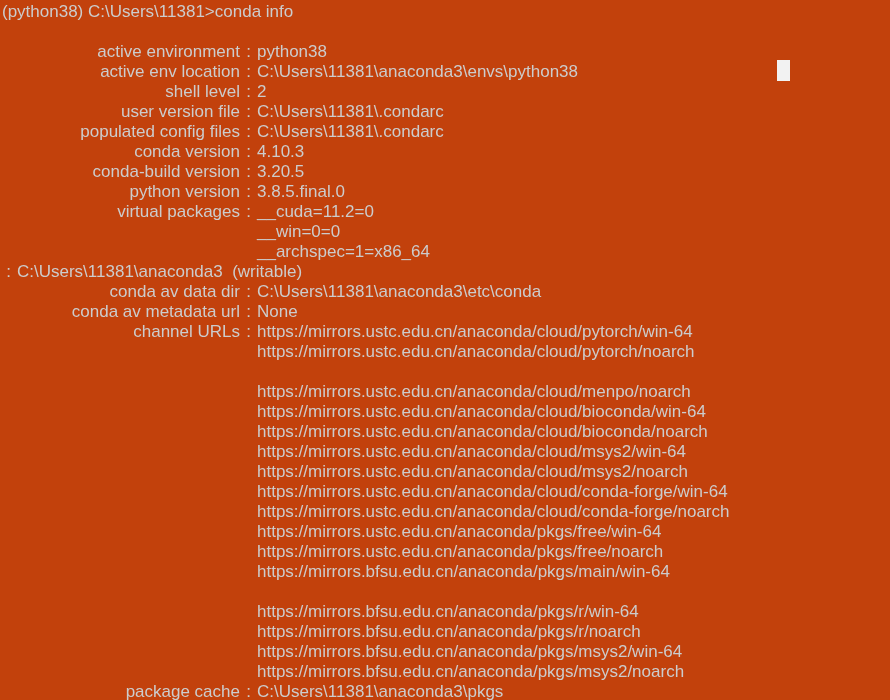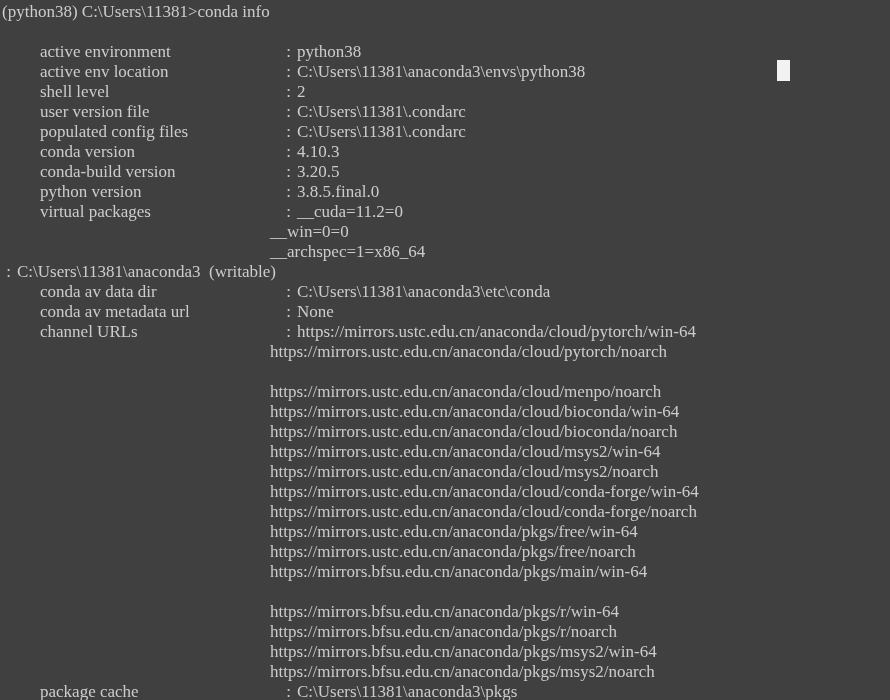--- a/index.html
+++ b/index.html
@@ -5,23 +5,23 @@
 <style>
   html, body {
     margin: 0;
     padding: 0;
     background: #0c0c0c;
   }
   #terminal {
     position: relative;
     width: 890px;
     height: 700px;
-    background: #404040;
+    background: #c2410c;
     overflow: hidden;
-    font-family: Liberation Serif, serif;
+    font-family: Liberation Sans, sans-serif;
     font-size: 17px;
     line-height: 20px;
     color: #cccccc;
     -webkit-font-smoothing: antialiased;
   }
   .screen {
     padding: 2px 0 0 0;
   }
   .line {
     height: 20px;
@@ -33,38 +33,37 @@
     padding-left: 2px;
   }
   
   .kv {
     display: flex;
     height: 20px;
     align-items: flex-start;
   }
   .kv-key {
     width: 240px;
+    text-align: right;
     white-space: pre;
     flex: 0 0 240px;
-    margin-left: 40px;
   }
   .kv-sep {
     width: 17px;
     flex: 0 0 17px;
     text-align: center;
     white-space: pre;
   }
   .kv-val {
     white-space: pre;
     flex: 1 1 auto;
   }
   .cont {
     display: flex;
     height: 20px;
-    padding-left: 13px;
   }
   .cont-pad {
     width: 257px;
     flex: 0 0 257px;
   }
   .cont-val {
     white-space: pre;
   }
   .blank {
     height: 20px;

